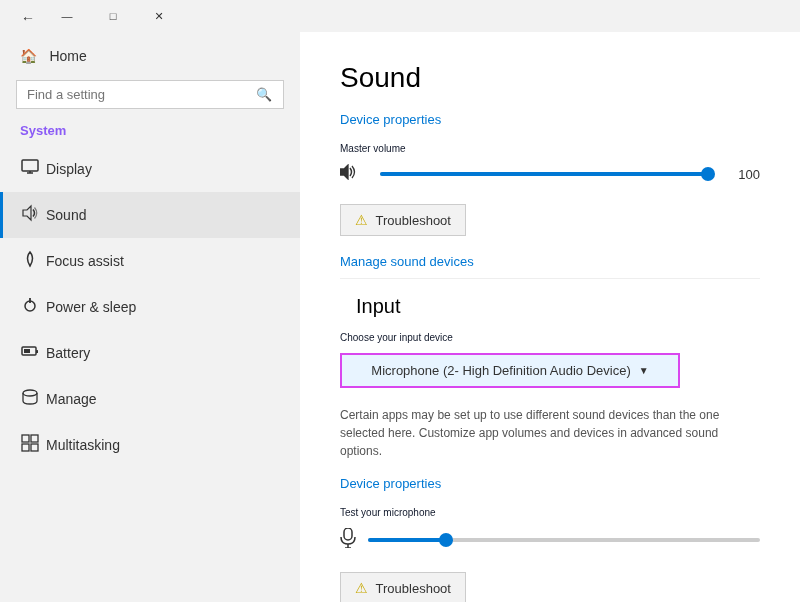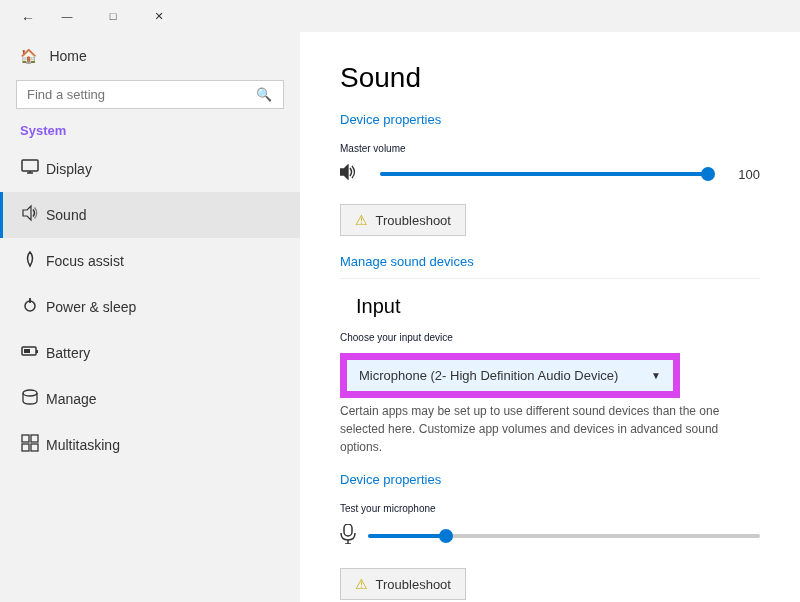--- a/index.html
+++ b/index.html
@@ -203,29 +203,29 @@
     .warn-icon { color: #c7a800; font-size: 14px; }
     .section-title {
       font-size: 20px;
       font-weight: 300;
       color: #000;
       margin: 8px 16px 14px;
     }
     .dropdown-select {
       display: flex;
       align-items: center;
-      border: 7px solid #d946ef;
+      border: 2px solid #d946ef;
       background: #e8f4ff;
       padding: 8px 12px;
       font-size: 13px;
       color: #333;
       max-width: 340px;
-      margin-bottom: 4px;
-      cursor: pointer;
-      justify-content: space-between;
+      margin-bottom: 18px;
+      cursor: pointer;
+      justify-content: center;
     }
     .info-text {
       font-size: 12px;
       color: #555;
       line-height: 1.5;
       max-width: 420px;
       margin-bottom: 14px;
     }
     .mic-slider-row {
       display: flex;

